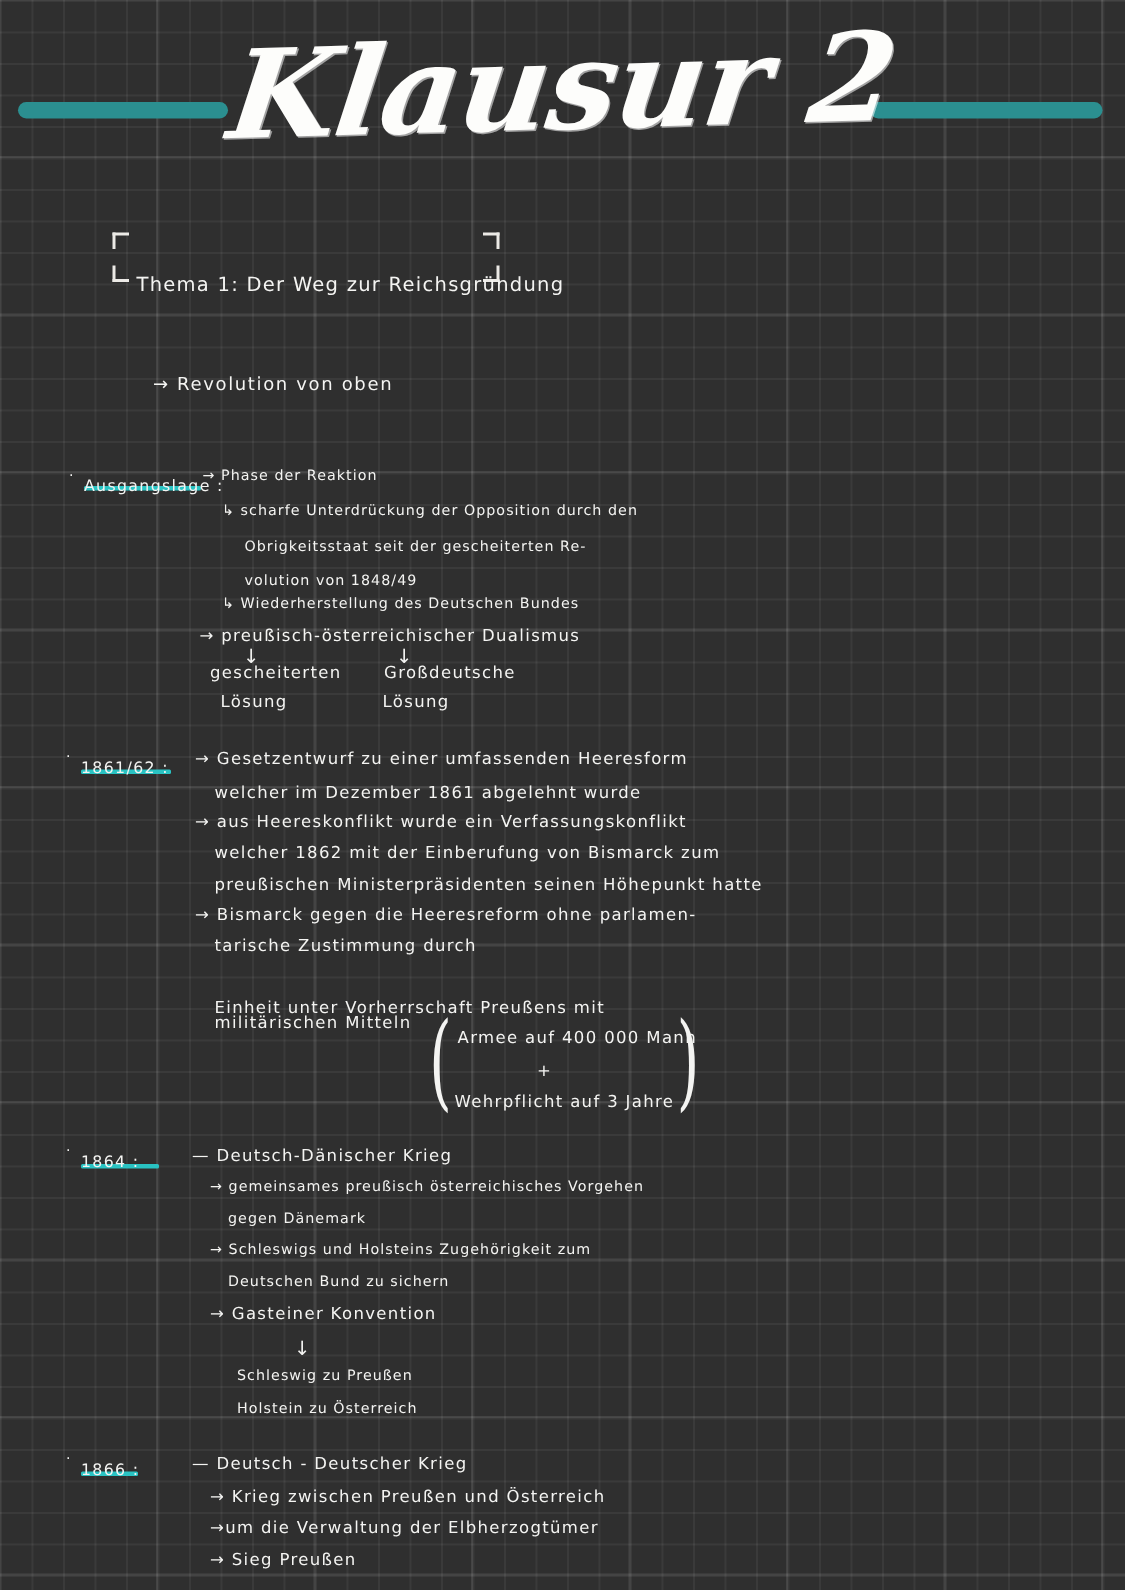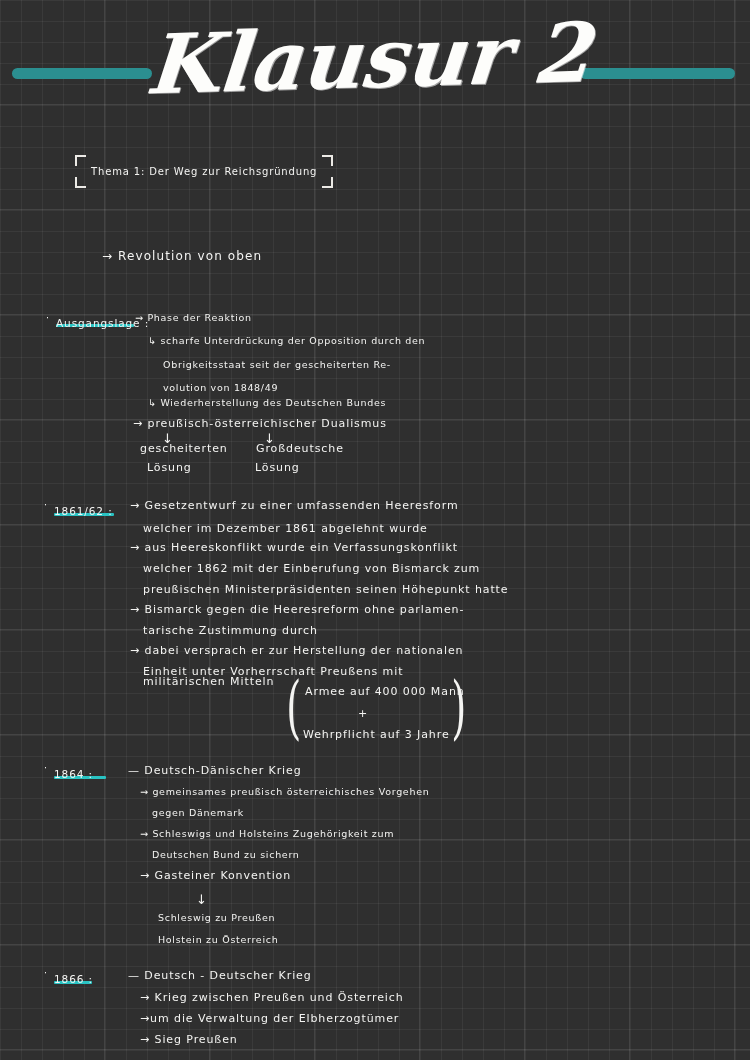--- a/index.html
+++ b/index.html
@@ -86,22 +86,22 @@
     border-color: #eceae6;
     border-style: solid;
     border-width: 0;
   }
   .corner.tl { top: 0;  left: 0;  border-top-width: 2px; border-left-width: 2px; }
   .corner.tr { top: 0;  right: 0; border-top-width: 2px; border-right-width: 2px; }
   .corner.bl { bottom: 0; left: 0; border-bottom-width: 2px; border-left-width: 2px; }
   .corner.br { bottom: 0; right: 0; border-bottom-width: 2px; border-right-width: 2px; }
   #topic-text {
     position: absolute;
-    top: 11px; left: 16px;
-    font-size: 10px;
+    top: 28px; left: 16px;
+    font-size: 13px;
     letter-spacing: 0.85px;
     color: #f4f4f2;
     white-space: nowrap;
   }
 
   
   .label-wrap { position: absolute; }
   .label-wrap .txt {
     position: relative;
     display: inline-block;
@@ -186,21 +186,20 @@
     <span class="marker" style="top:13px;width:60px"></span>
   </div>
 
   <div class="hw" style="top:500px;left:130px">→ Gesetzentwurf zu einer umfassenden Heeresform</div>
   <div class="hw" style="top:523px;left:143px">welcher im Dezember 1861 abgelehnt wurde</div>
   <div class="hw" style="top:542px;left:130px">→ aus Heereskonflikt wurde ein Verfassungskonflikt</div>
   <div class="hw" style="top:563px;left:143px">welcher 1862 mit der Einberufung von Bismarck zum</div>
   <div class="hw" style="top:584px;left:143px">preußischen Ministerpräsidenten seinen Höhepunkt hatte</div>
   <div class="hw" style="top:604px;left:130px">→ Bismarck gegen die Heeresreform ohne parlamen-</div>
   <div class="hw" style="top:625px;left:143px">tarische Zustimmung durch</div>
-  <div class="hw" style="top:645px;left:130px">→ dabei versprach er zur Herstellung der nationalen</div>
   <div class="hw" style="top:666px;left:143px">Einheit unter Vorherrschaft Preußens mit</div>
   <div class="hw" style="top:676px;left:143px">militärischen Mitteln</div>
 
   <div class="paren" style="top:672px;left:280px">(</div>
   <div class="paren" style="top:672px;left:445px">)</div>
   <div class="hw" style="top:686px;left:305px">Armee auf  400 000 Mann</div>
   <div class="hw" style="top:708px;left:358px">+</div>
   <div class="hw" style="top:729px;left:303px">Wehrpflicht  auf 3 Jahre</div>
 
   <div class="hw small" style="top:763px;left:44px">·</div>

